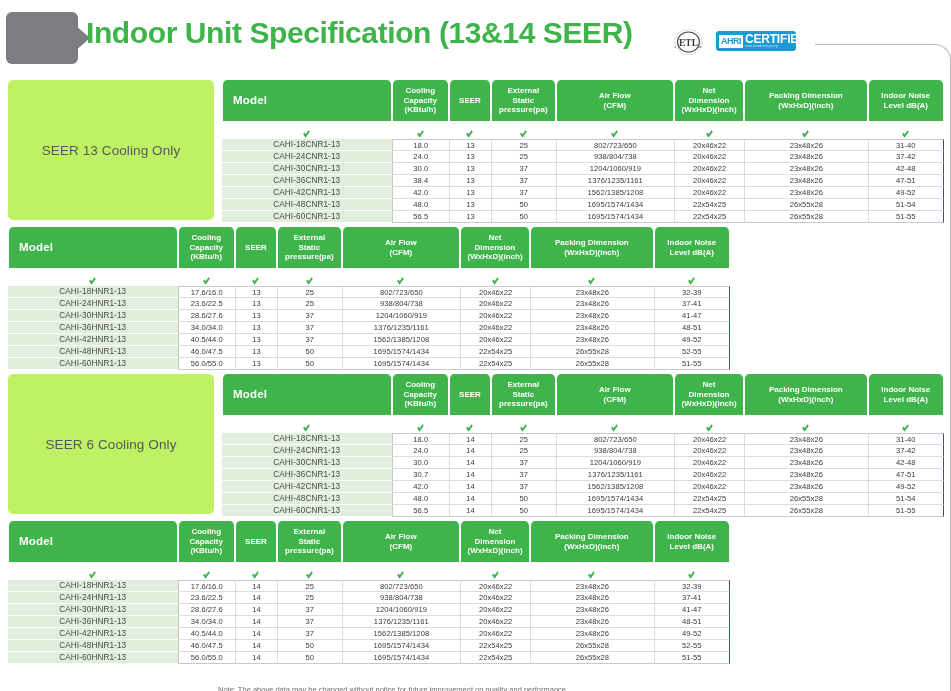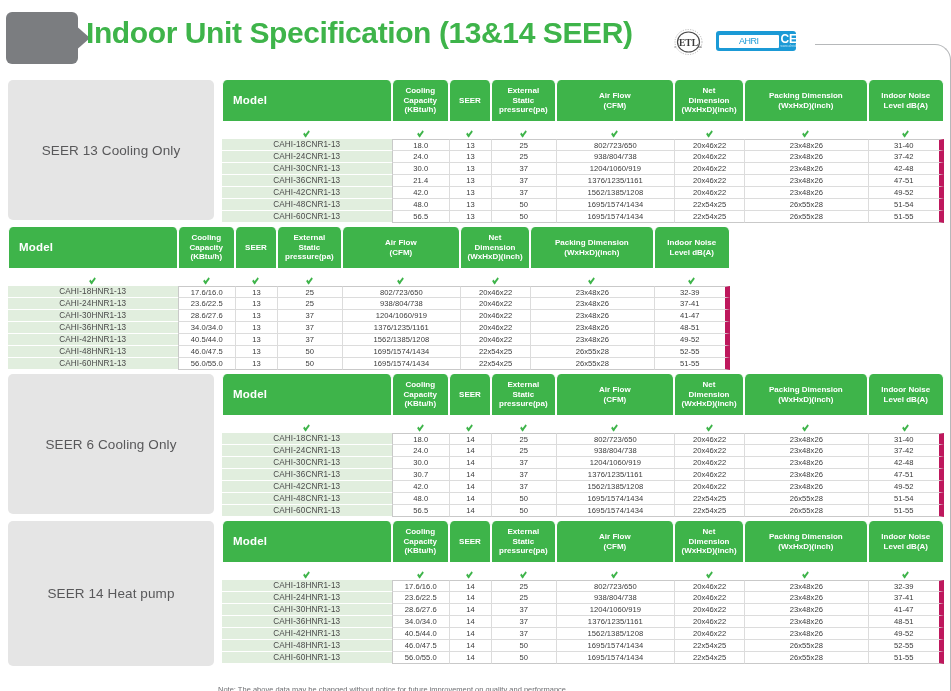--- a/index.html
+++ b/index.html
@@ -47,38 +47,38 @@
   
   .ahri {
     position: absolute; left: 716px; top: 31px;
     width: 80px; height: 20px;
     background: #1b9ad6; border-radius: 3px;
     display: flex; align-items: center; gap: 2px;
     padding: 0 3px; overflow: hidden;
   }
   .ahri-mark {
     background: #ffffff; color: #1b9ad6;
-    font-size: 9px; font-weight: normal;
-    line-height: 11px; padding: 1px 20px;
+    font-size: 9px; font-weight: bold;
+    line-height: 11px; padding: 1px 2px;
     border-radius: 1px; letter-spacing: -0.5px;
   }
   .ahri-txt {
     color: #ffffff; font-size: 12px; font-weight: bold;
     letter-spacing: -0.2px; line-height: 9px;
   }
   .ahri-sub {
     color: #bfe4f6; font-size: 3.2px; line-height: 4px;
     letter-spacing: 0.1px;
   }
 
   
   .block { position: relative; display: flex; margin-bottom: 7px; }
   .side-label {
     width: 206px; margin-left: 8px;
-    background: #e5e5e5; border-radius: 5px;
+    background: #bef264; border-radius: 5px;
     display: flex; align-items: center; justify-content: center;
     color: #58585a; font-size: 13.5px; letter-spacing: 0.1px;
   }
   .tbl-wrap { margin-left: 8px; width: 720px; }
 
   table.spec { border-collapse: separate; border-spacing: 0; width: 722px; table-layout: fixed; }
   table.spec th {
     background: #3eb44a; color: #ffffff;
     font-size: 8px; font-weight: bold;
     line-height: 9.5px; text-align: center;
@@ -112,21 +112,21 @@
   }
   table.spec td.val {
     background: #ffffff; color: #3a3a3a;
     font-size: 7.6px; text-align: center;
     height: 12px; padding: 0;
     border-bottom: 1px solid #dcdcdc;
     border-left: 1px solid #dcdcdc;
     letter-spacing: 0.05px;
   }
   table.spec td.val.first { border-left: 1px solid #c9c9c9; }
-  table.spec td.val.last { border-right: 5px solid #be185d; margin-left: 48px; }
+  table.spec td.val.last { border-right: 1px solid #be185d; margin-left: 48px; }
   table.spec tr.first-data td.val { border-top: 1px solid #c9c9c9; }
   table.spec tr.last-data td.val { border-bottom: 1px solid #c9c9c9; }
 
   .note {
     position: absolute; left: 218px; bottom: -3px;
     font-size: 7.5px; color: #6d6e71; white-space: nowrap;
   }
 </style>
 </head>
 <body>
@@ -245,21 +245,21 @@
                 <td class="val first">30.0</td>
                 <td class="val">13</td>
                 <td class="val">37</td>
                 <td class="val">1204/1060/919</td>
                 <td class="val">20x46x22</td>
                 <td class="val">23x48x26</td>
                 <td class="val last">42-48</td>
               </tr>
               <tr>
                 <td class="model">CAHI-36CNR1-13</td>
-                <td class="val first">21.4</td>
+                <td class="val first">38.4</td>
                 <td class="val">13</td>
                 <td class="val">37</td>
                 <td class="val">1376/1235/1161</td>
                 <td class="val">20x46x22</td>
                 <td class="val">23x48x26</td>
                 <td class="val last">47-51</td>
               </tr>
               <tr>
                 <td class="model">CAHI-42CNR1-13</td>
                 <td class="val first">42.0</td>
@@ -559,21 +559,20 @@
                 <td class="val">1695/1574/1434</td>
                 <td class="val">22x54x25</td>
                 <td class="val">26x55x28</td>
                 <td class="val last">51-55</td>
               </tr>
             </tbody>
           </table>
         </div>
       </div>
       <div class="block" style="height: 145px;">
-        <div class="side-label">SEER 14 Heat pump</div>
         <div class="tbl-wrap">
           <table class="spec">
             <colgroup>
               <col style="width: 162px;">
               <col style="width: 55px;">
               <col style="width: 40px;">
               <col style="width: 62px;">
               <col style="width: 113px;">
               <col style="width: 67px;">
               <col style="width: 118px;">

